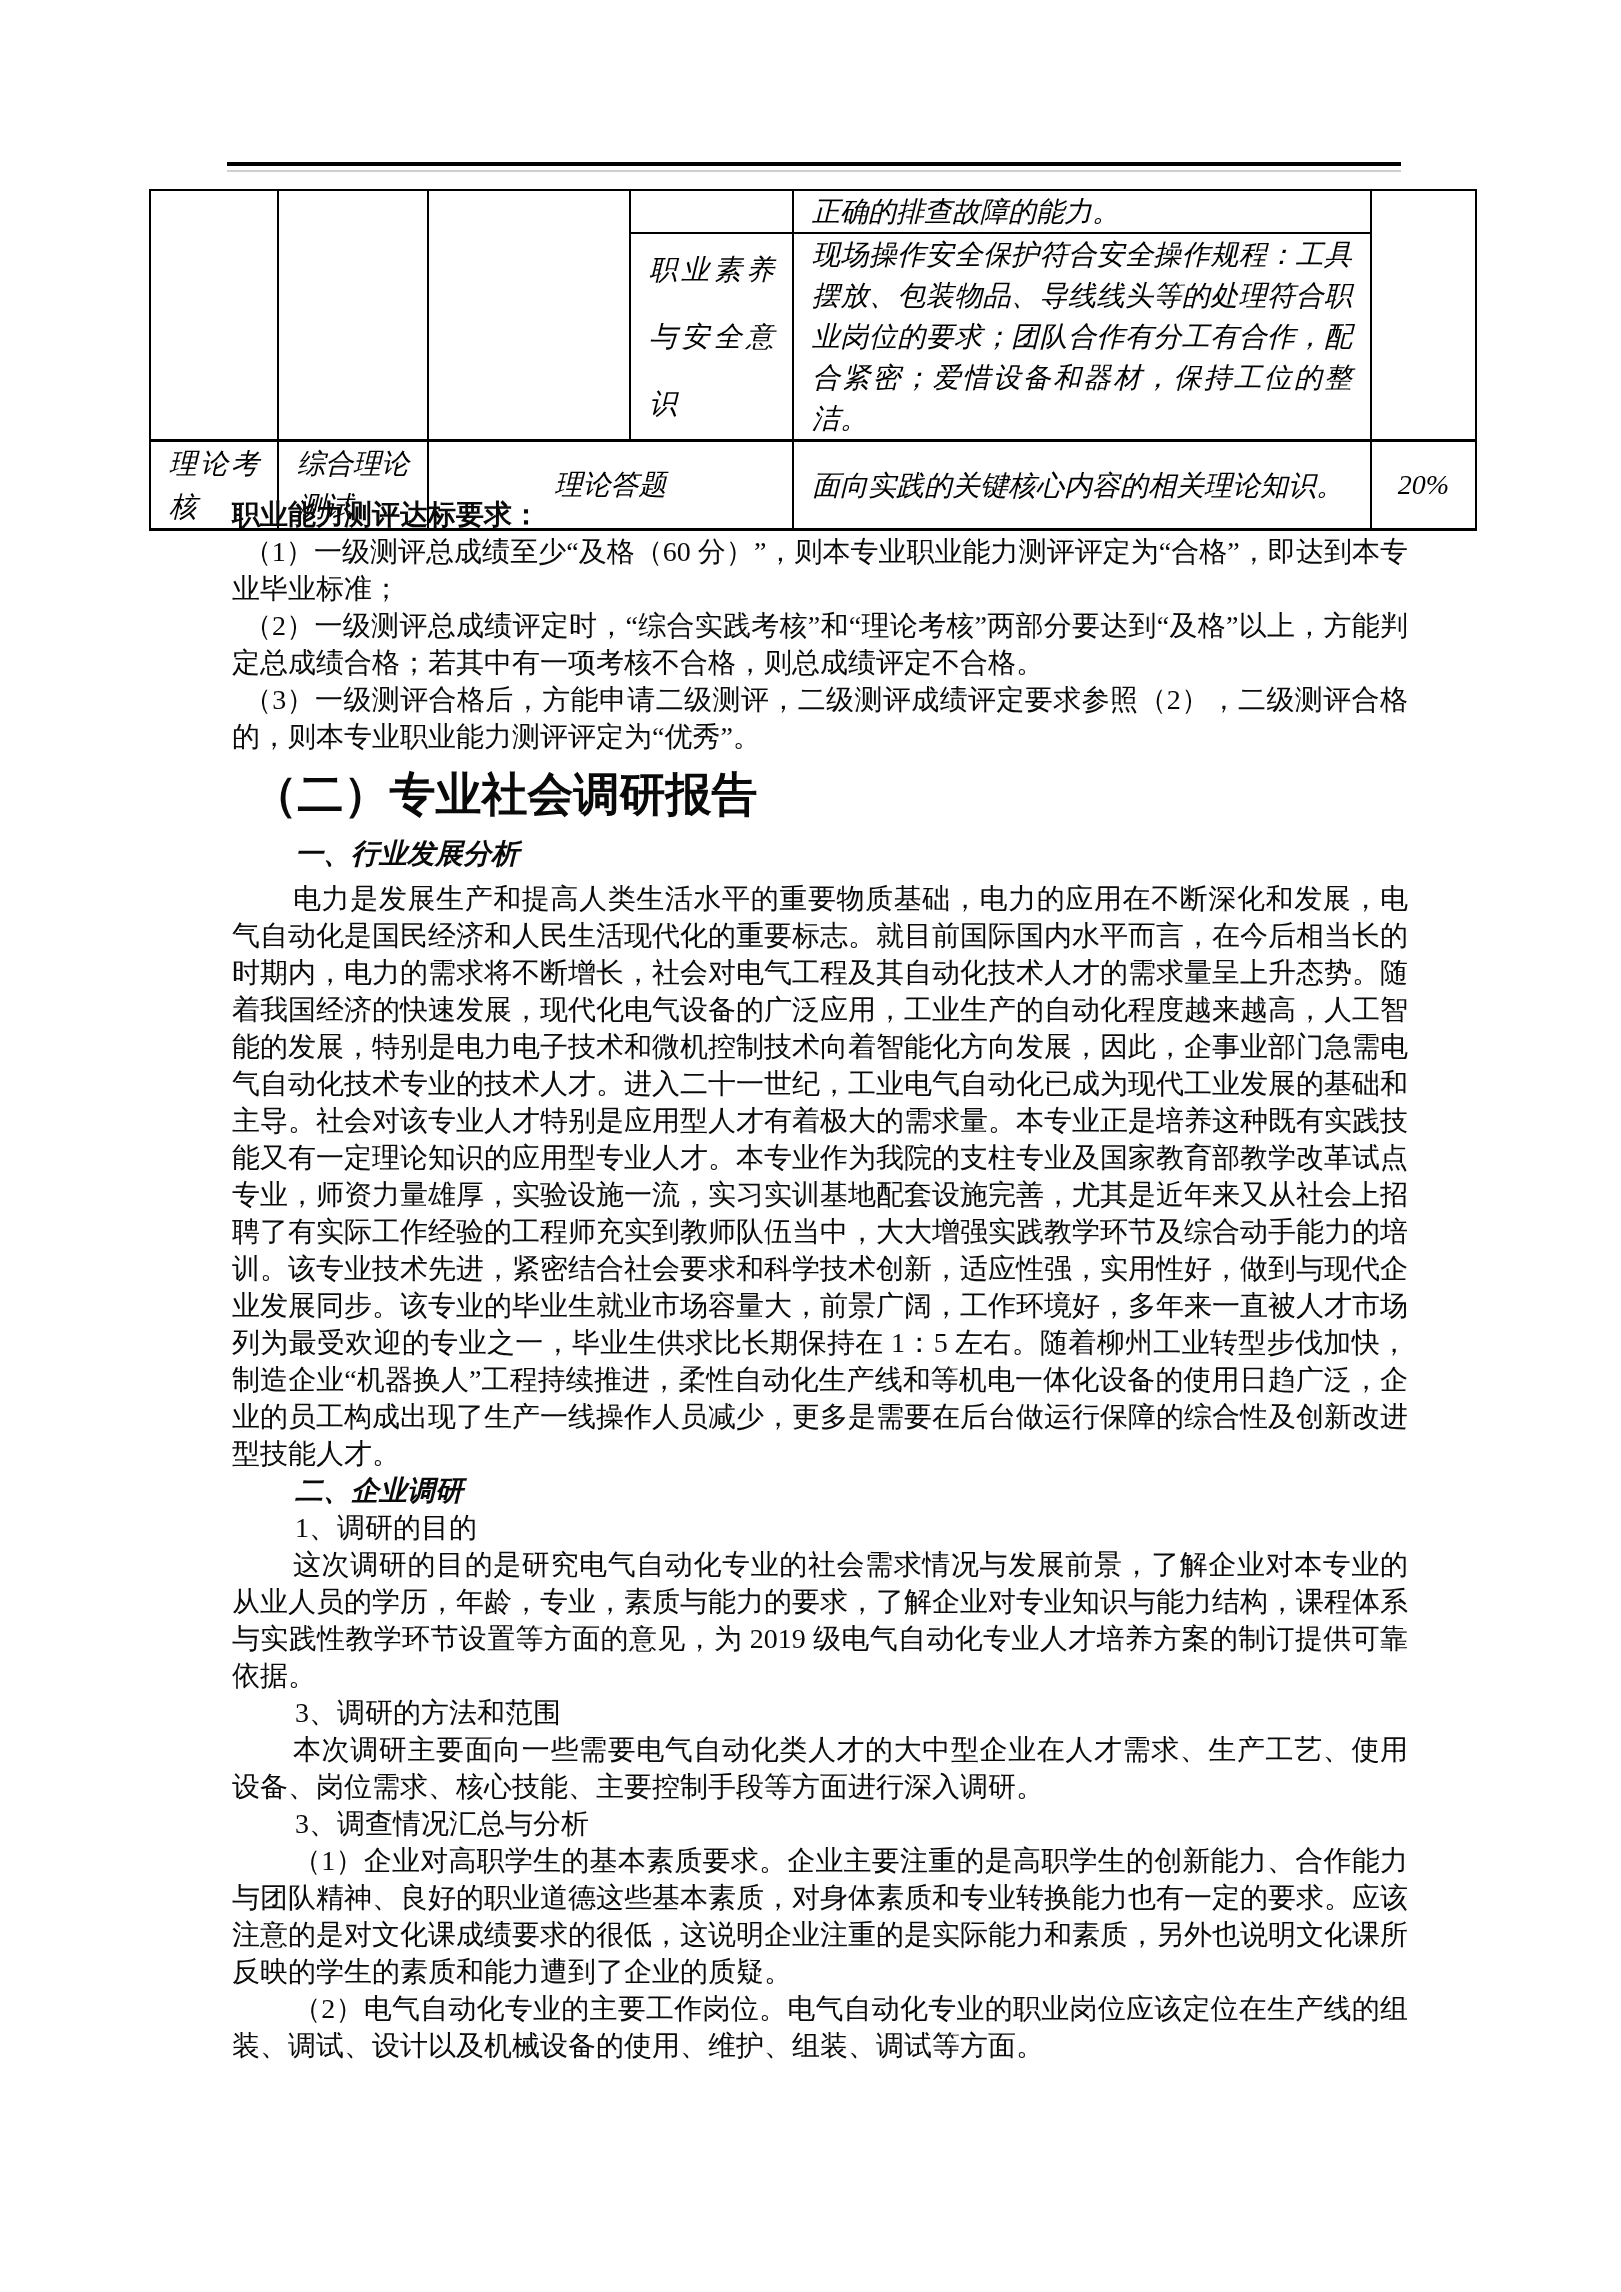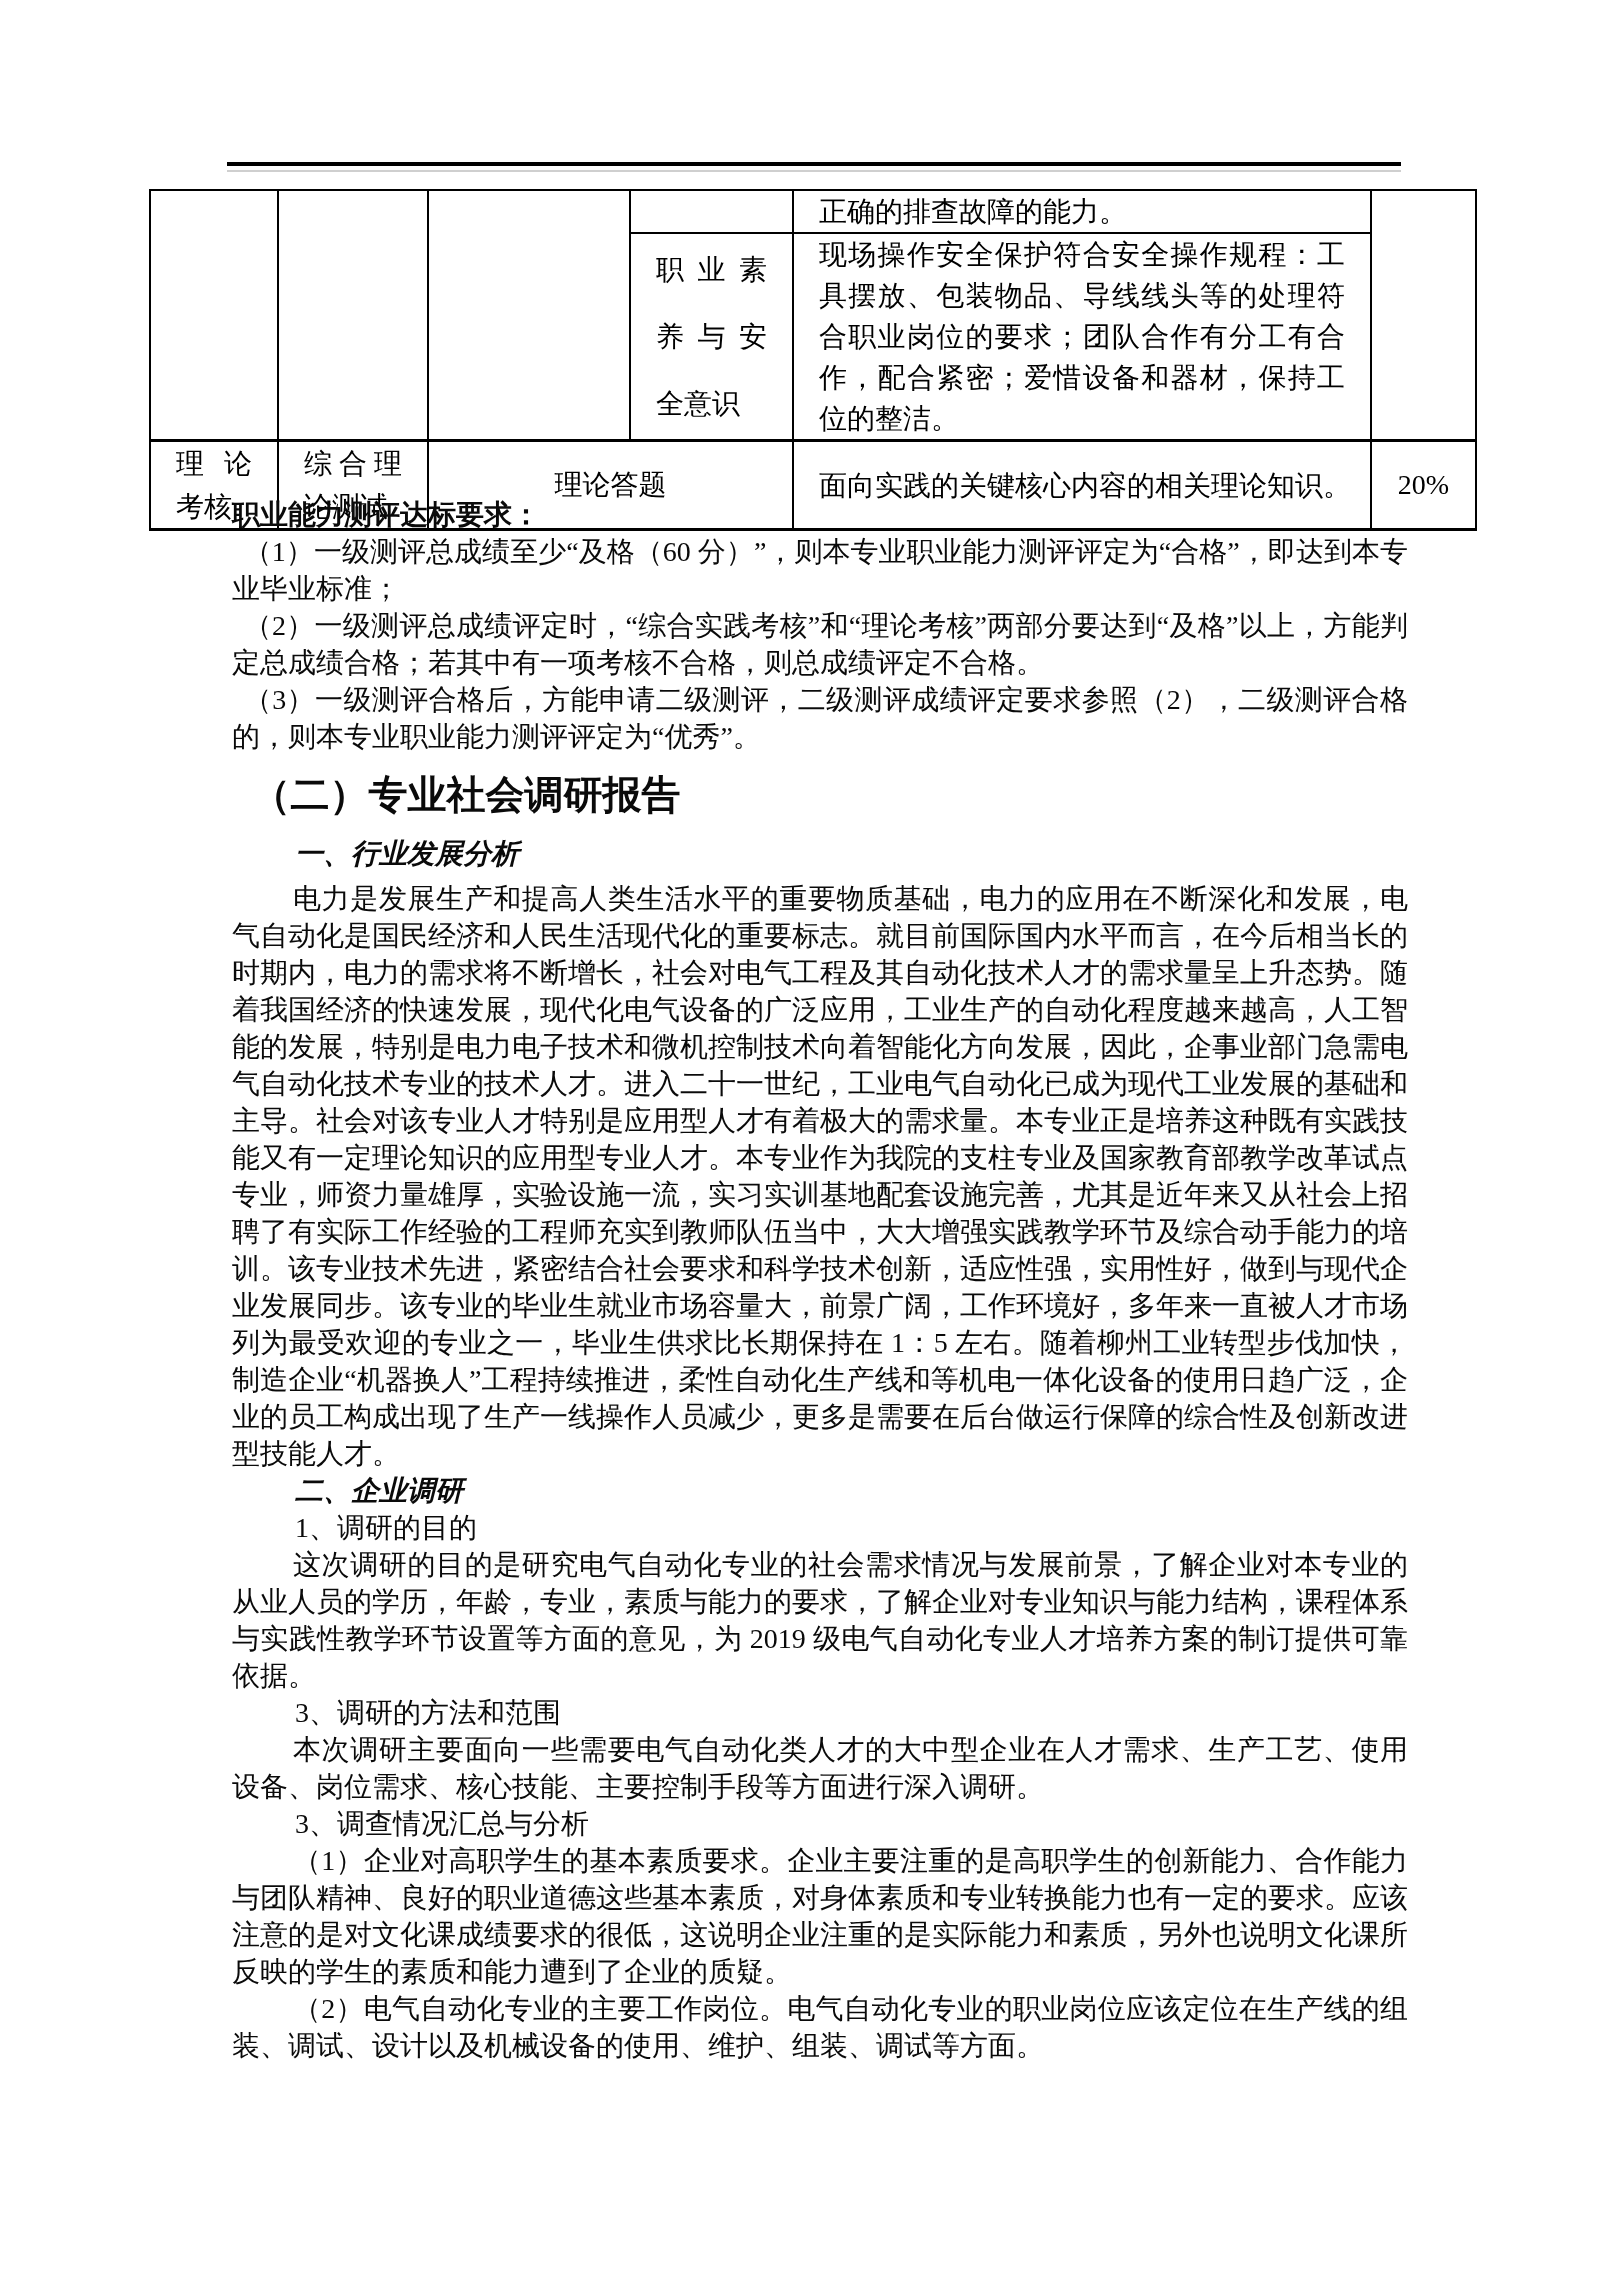--- a/index.html
+++ b/index.html
@@ -18,22 +18,23 @@
   
   table.assess{
     position:absolute;left:149px;top:189px;
     width:1326px;
     border-collapse:collapse;table-layout:fixed;
     font-size:28px;color:#000;
   }
   table.assess td{
     border:2px solid #000;
     vertical-align:middle;
-    padding:0 25px;
+    padding:0 18px;
     overflow:hidden;
+    font-style:italic;
   }
   table.assess{border:2.9px solid #000;}
   tr.r3 td{border-top:3.9px solid #000;border-bottom:3.9px solid #000;}
   td.cat{
     text-align:justify;text-justify:inter-character;
     line-height:67px;padding:0 13.7px;margin-left:16px;
   }
   td.desc{
     text-align:justify;text-justify:inter-character;
     line-height:41px;padding:2px 11.8px;
@@ -51,21 +52,21 @@
   }
   .content p{margin:0;padding:0;}
   .req-title{
     font-weight:bold;
     font-family:"Liberation Sans","DejaVu Sans",sans-serif;
   }
   .req-item{text-indent:11.8px;}
   .h1{
     font-family:"Liberation Sans","DejaVu Sans",sans-serif;
     font-weight:bold;
-    font-size:39px;line-height:51px;
+    font-size:46px;line-height:51px;
     margin:13.7px 0 0 0 !important;
     text-indent:19.6px;
     text-align:left;
   }
   .h2{
     font-family:"Liberation Sans","DejaVu Sans",sans-serif;
     font-weight:bold;
     margin:15.7px 0 0 0 !important;
     text-indent:63px;
     text-align:left;

